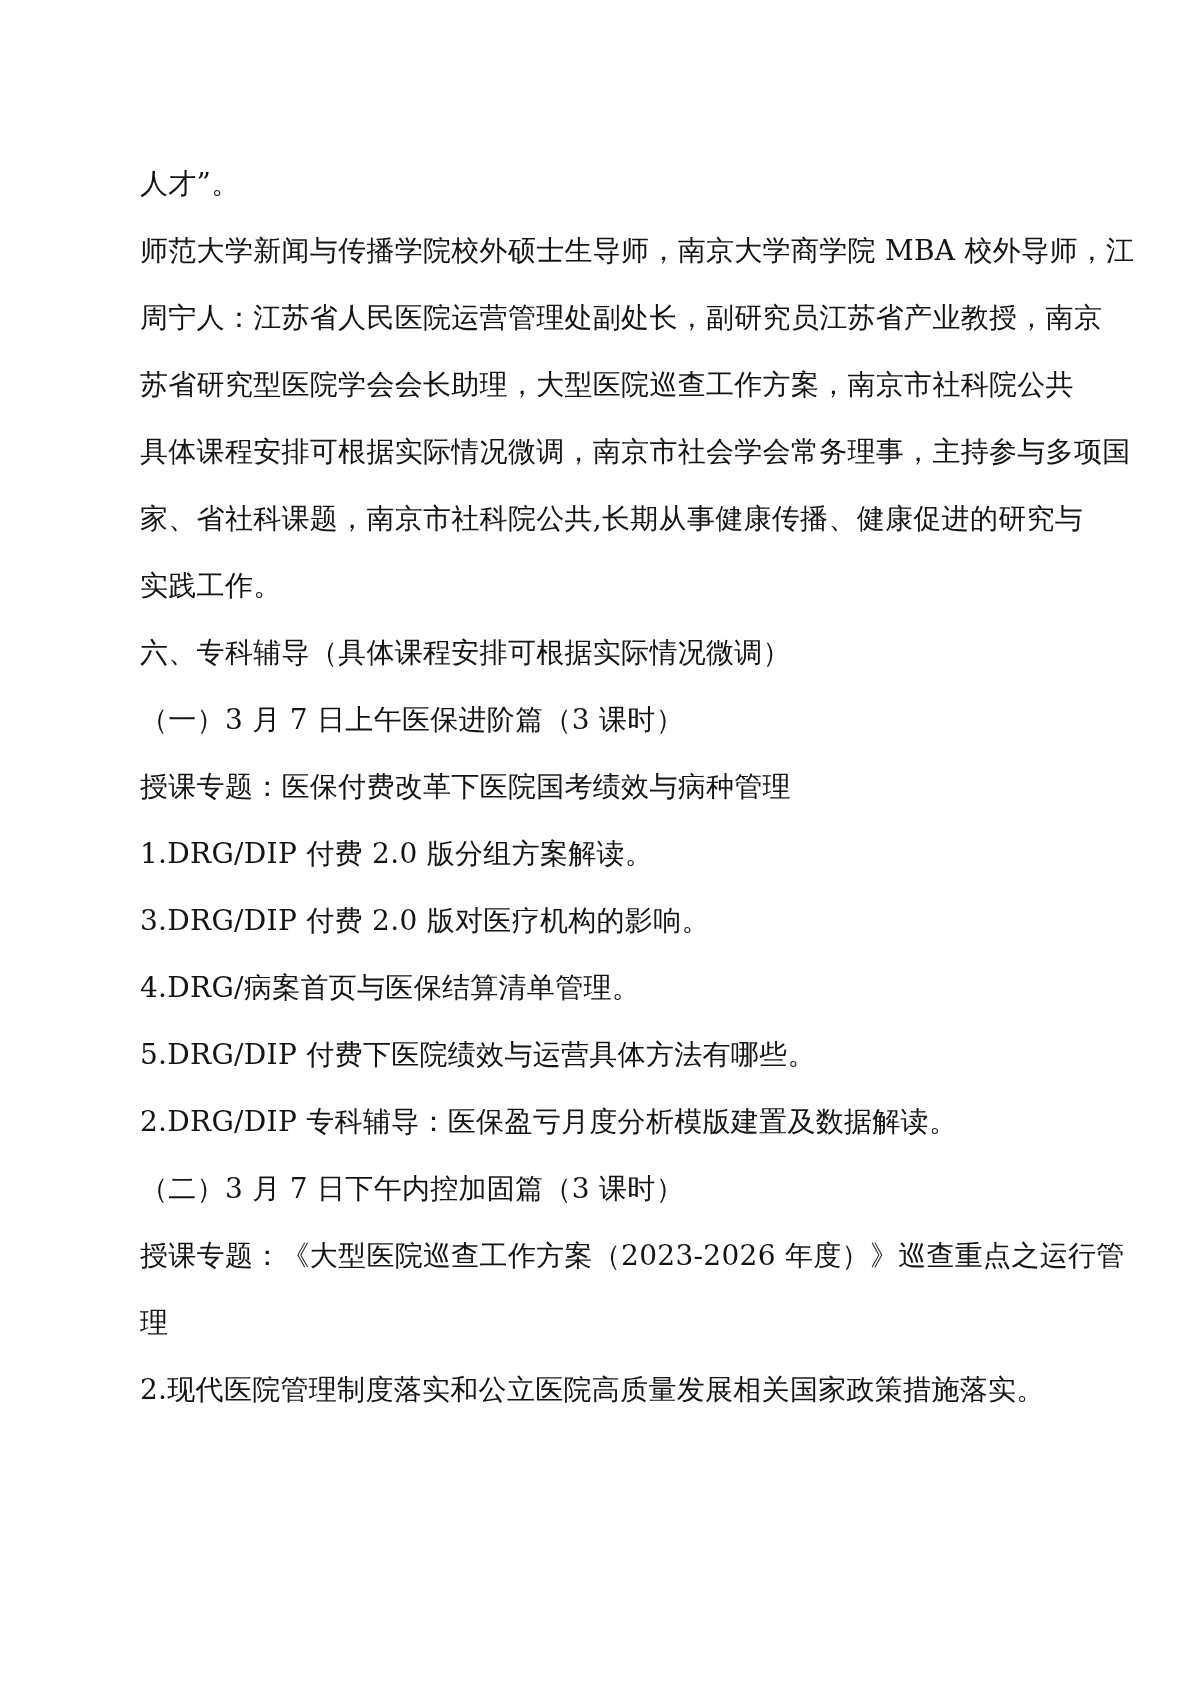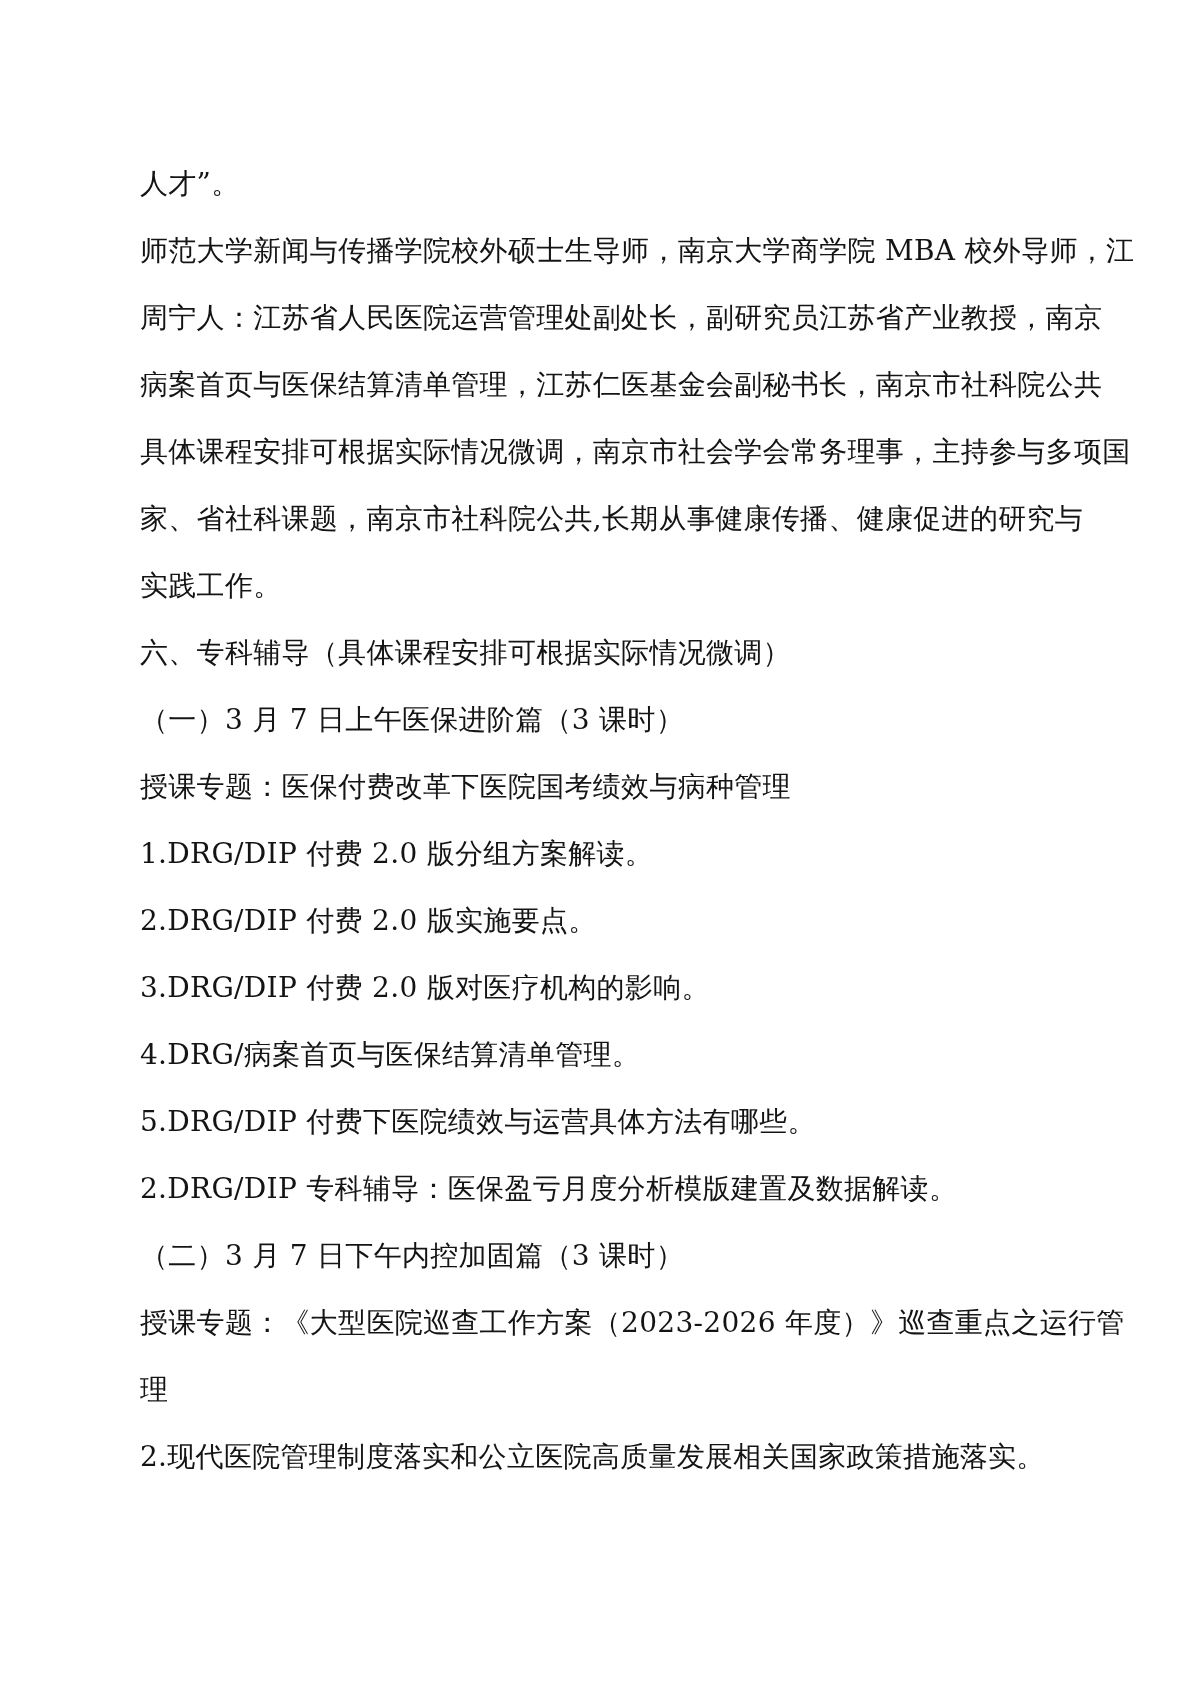--- a/index.html
+++ b/index.html
@@ -33,29 +33,28 @@
   }
 </style>
 </head>
 <body>
 
 <div class="page">
   <div class="content">
     <div class="line">人才”。</div>
     <div class="line">师范大学新闻与传播学院校外硕士生导师，南京大学商学院 MBA 校外导师，江</div>
     <div class="line">周宁人：江苏省人民医院运营管理处副处长，副研究员江苏省产业教授，南京</div>
-    <div class="line">病案首页与医保结算清单管理，江苏仁医基金会副秘书长，南京市社科院公共</div>
+    <div class="line">苏省研究型医院学会会长助理，大型医院巡查工作方案，南京市社科院公共</div>
     <div class="line">具体课程安排可根据实际情况微调，南京市社会学会常务理事，主持参与多项国</div>
     <div class="line">家、省社科课题，南京市社科院公共,长期从事健康传播、健康促进的研究与</div>
     <div class="line">实践工作。</div>
     <div class="line">六、专科辅导（具体课程安排可根据实际情况微调）</div>
     <div class="line">（一）3 月 7 日上午医保进阶篇（3 课时）</div>
     <div class="line">授课专题：医保付费改革下医院国考绩效与病种管理</div>
     <div class="line">1.DRG/DIP 付费 2.0 版分组方案解读。</div>
-    <div class="line">2.DRG/DIP 付费 2.0 版实施要点。</div>
     <div class="line">3.DRG/DIP 付费 2.0 版对医疗机构的影响。</div>
     <div class="line">4.DRG/病案首页与医保结算清单管理。</div>
     <div class="line">5.DRG/DIP 付费下医院绩效与运营具体方法有哪些。</div>
     <div class="line">2.DRG/DIP 专科辅导：医保盈亏月度分析模版建置及数据解读。</div>
     <div class="line">（二）3 月 7 日下午内控加固篇（3 课时）</div>
     <div class="line">授课专题：《大型医院巡查工作方案（2023-2026 年度）》巡查重点之运行管</div>
     <div class="line">理</div>
     <div class="line">2.现代医院管理制度落实和公立医院高质量发展相关国家政策措施落实。</div>
   </div>
 </div>

